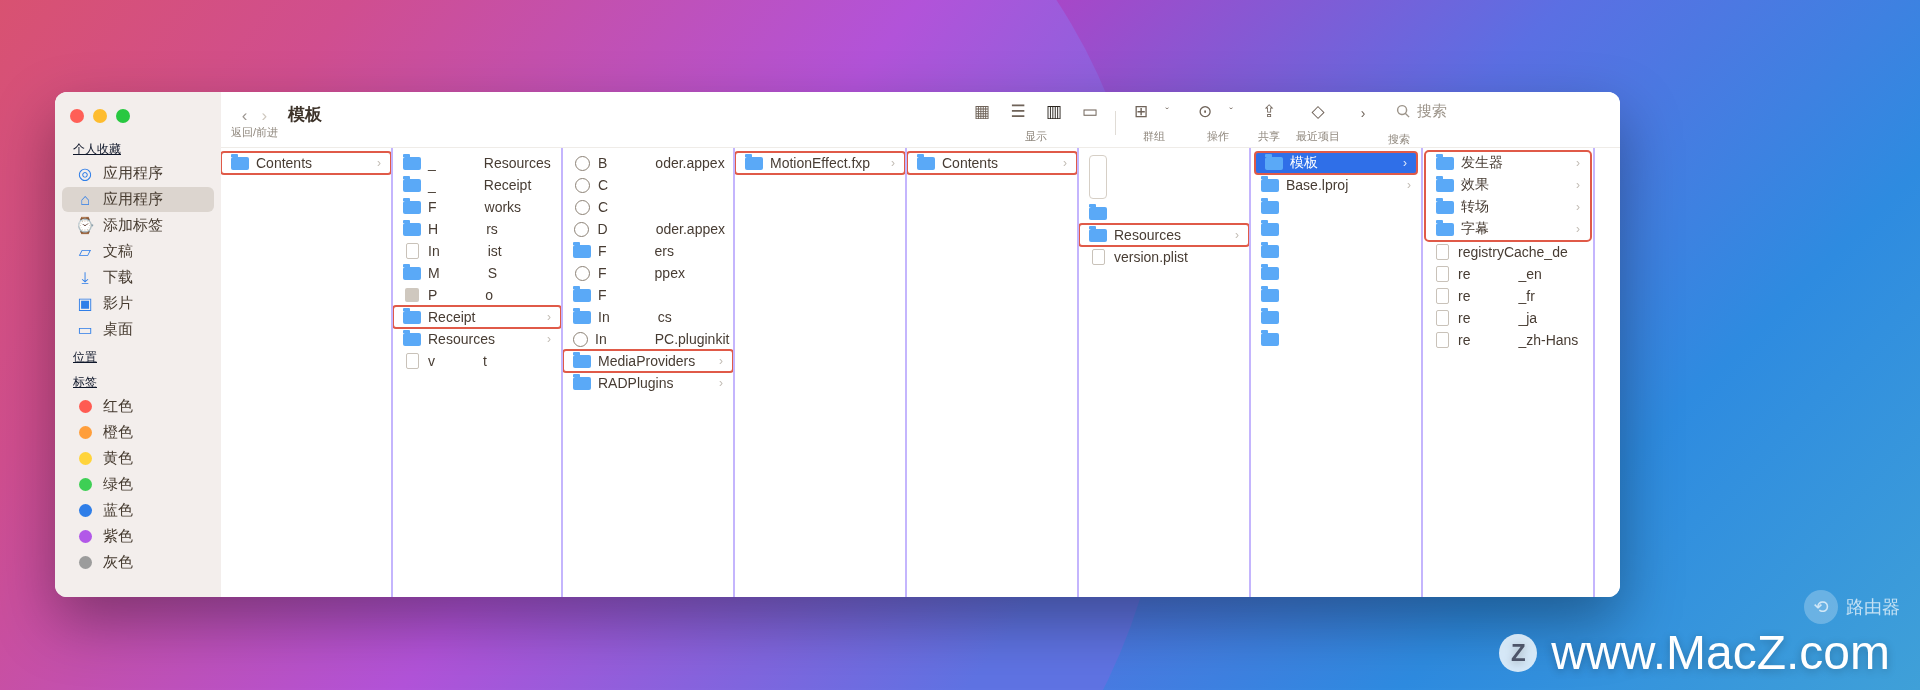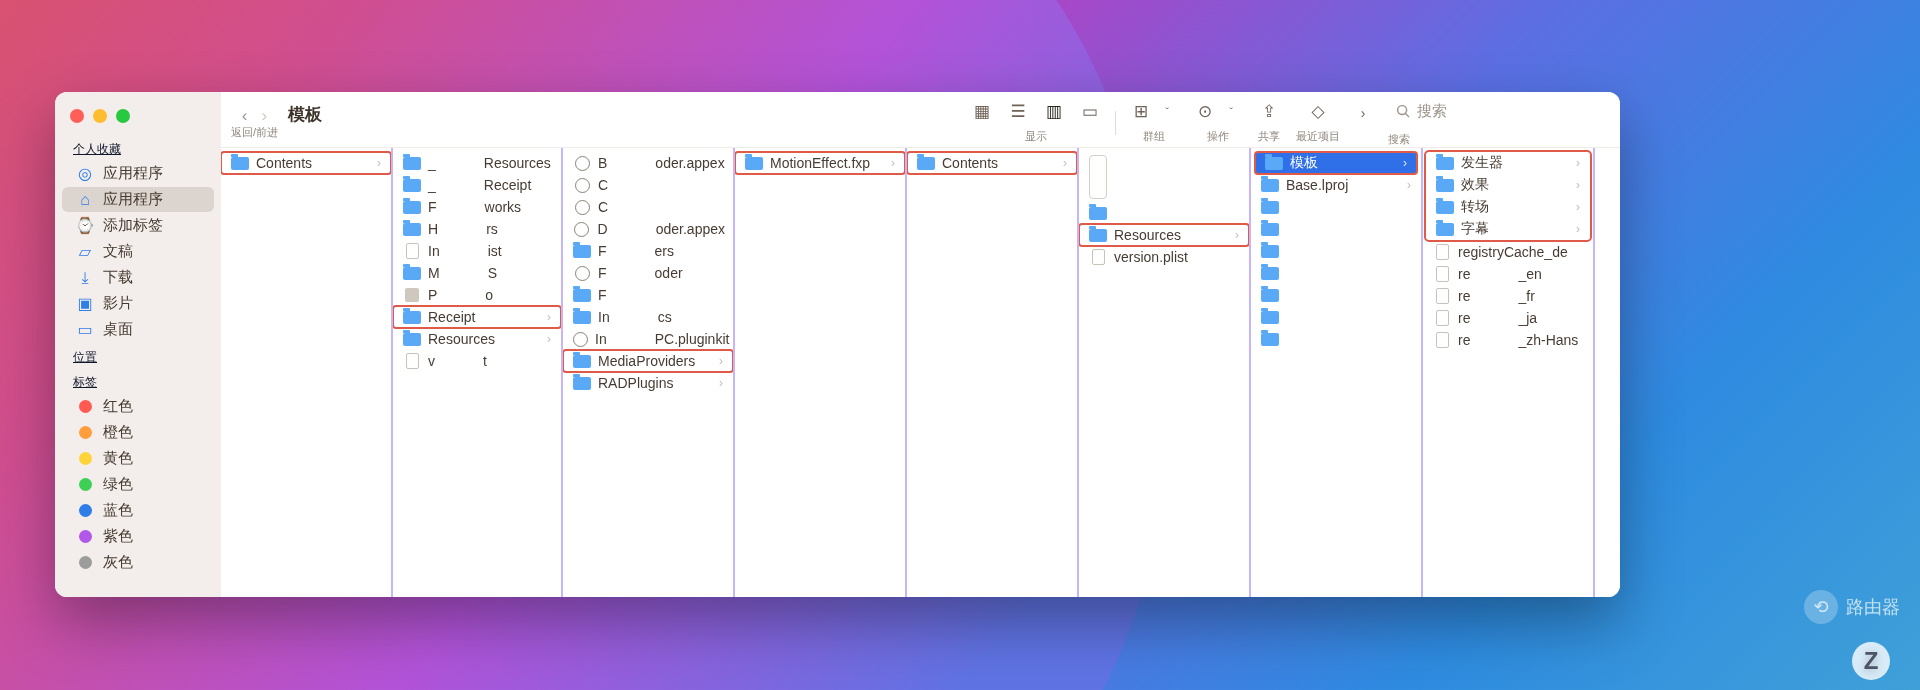--- a/index.html
+++ b/index.html
@@ -356,21 +356,21 @@
             <span>F</span>
             <span class="blur" style="min-width:34px">&nbsp;&nbsp;&nbsp;</span>
             <span>ers</span>
           </div>
           <div class="row">
             <span class="icon">
               <span class="exec-ic"></span>
             </span>
             <span>F</span>
             <span class="blur" style="min-width:34px">&nbsp;&nbsp;&nbsp;</span>
-            <span>oder</span>
+            <span>ppex</span>
           </div>
           <div class="row">
             <span class="icon">
               <span class="folder-ic"></span>
             </span>
             <span>F</span>
             <span class="blur" style="min-width:34px">&nbsp;&nbsp;&nbsp;</span>
             <span></span>
           </div>
           <div class="row">
@@ -584,13 +584,14 @@
   </div>
 </div>
 
 <div class="router">
   <div class="ric">⟲</div>
   <span>路由器</span>
 </div>
 
 <div class="watermark">
   <div class="wm-z">Z</div>
+  <span>www.MacZ.com</span>
 </div>
 
 </body></html>

